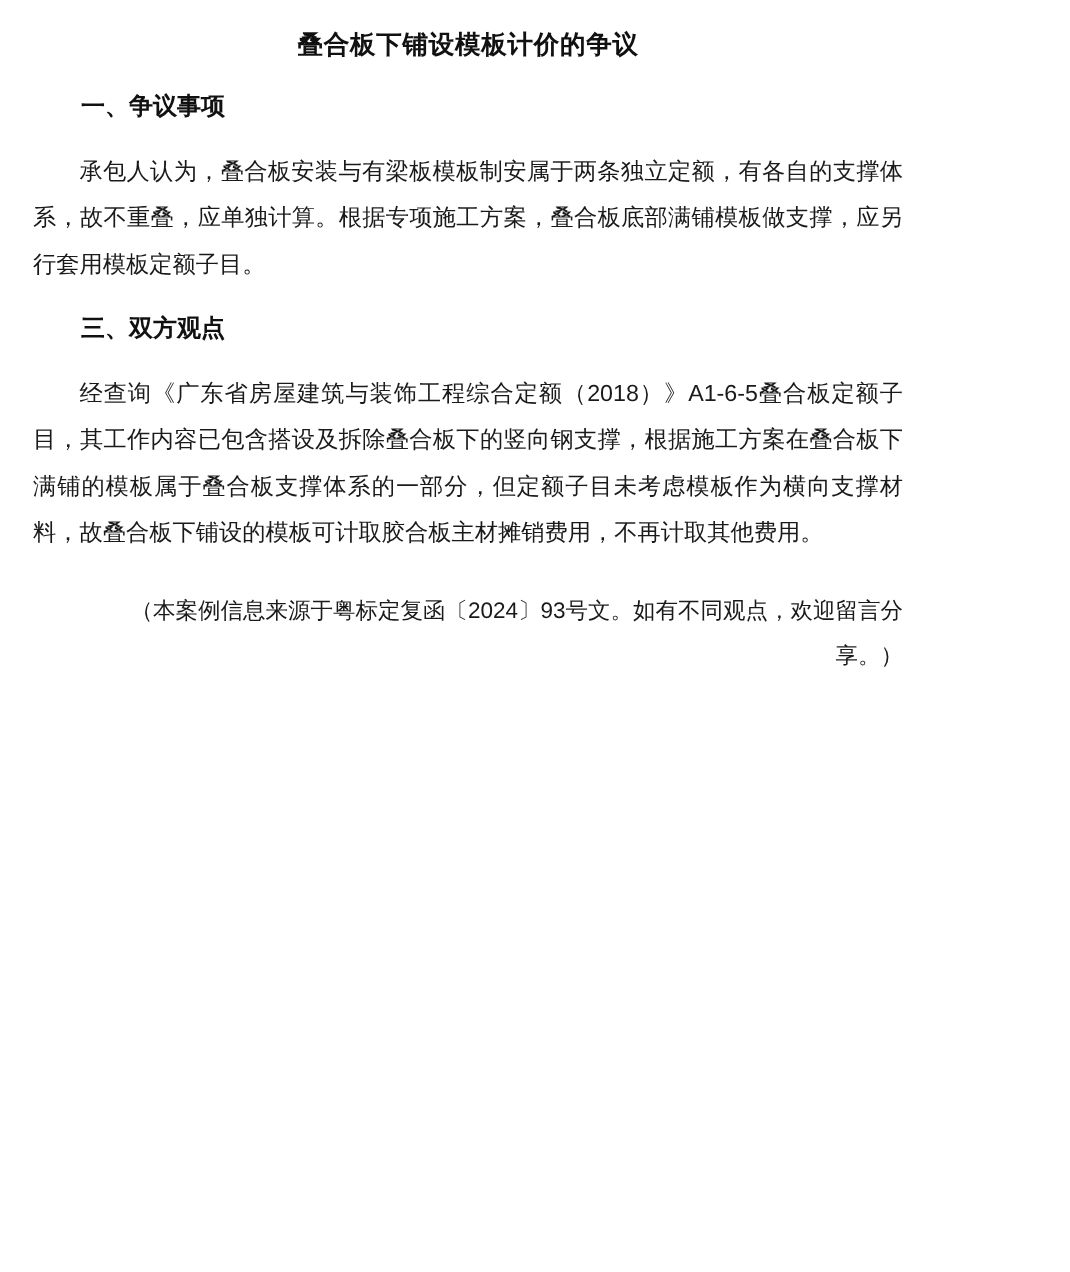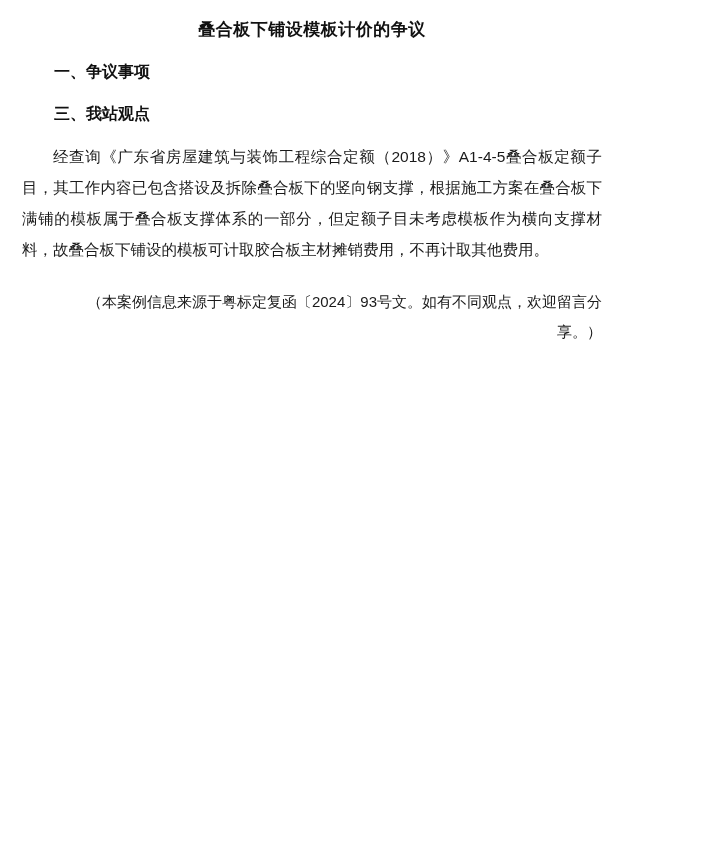--- a/index.html
+++ b/index.html
@@ -61,19 +61,20 @@
 </head>
 <body>
 
 <div class="page">
 
   <h1 class="doc-title">叠合板下铺设模板计价的争议</h1>
 
 
   <h2 class="section-heading">一、争议事项</h2>
 
+  <p class="para">承包人认为，叠合板安装与有梁板模板制安属于两条独立定额，有各自的支撑体系，故不重叠，应单独计算。根据专项施工方案，叠合板底部满铺模板做支撑，应另行套用模板定额子目。</p>
 
-  <h2 class="section-heading">三、我站观点</h2>
-  <p class="para">经查询《广东省房屋建筑与装饰工程综合定额（2018）》A1-4-5叠合板定额子目，其工作内容已包含搭设及拆除叠合板下的竖向钢支撑，根据施工方案在叠合板下满铺的模板属于叠合板支撑体系的一部分，但定额子目未考虑模板作为横向支撑材料，故叠合板下铺设的模板可计取胶合板主材摊销费用，不再计取其他费用。</p>
+  <h2 class="section-heading">三、双方观点</h2>
+  <p class="para">经查询《广东省房屋建筑与装饰工程综合定额（2018）》A1-6-5叠合板定额子目，其工作内容已包含搭设及拆除叠合板下的竖向钢支撑，根据施工方案在叠合板下满铺的模板属于叠合板支撑体系的一部分，但定额子目未考虑模板作为横向支撑材料，故叠合板下铺设的模板可计取胶合板主材摊销费用，不再计取其他费用。</p>
 
   <p class="note">（本案例信息来源于粤标定复函〔2024〕93号文。如有不同观点，欢迎留言分享。）</p>
 
 </div>
 
 </body></html>

